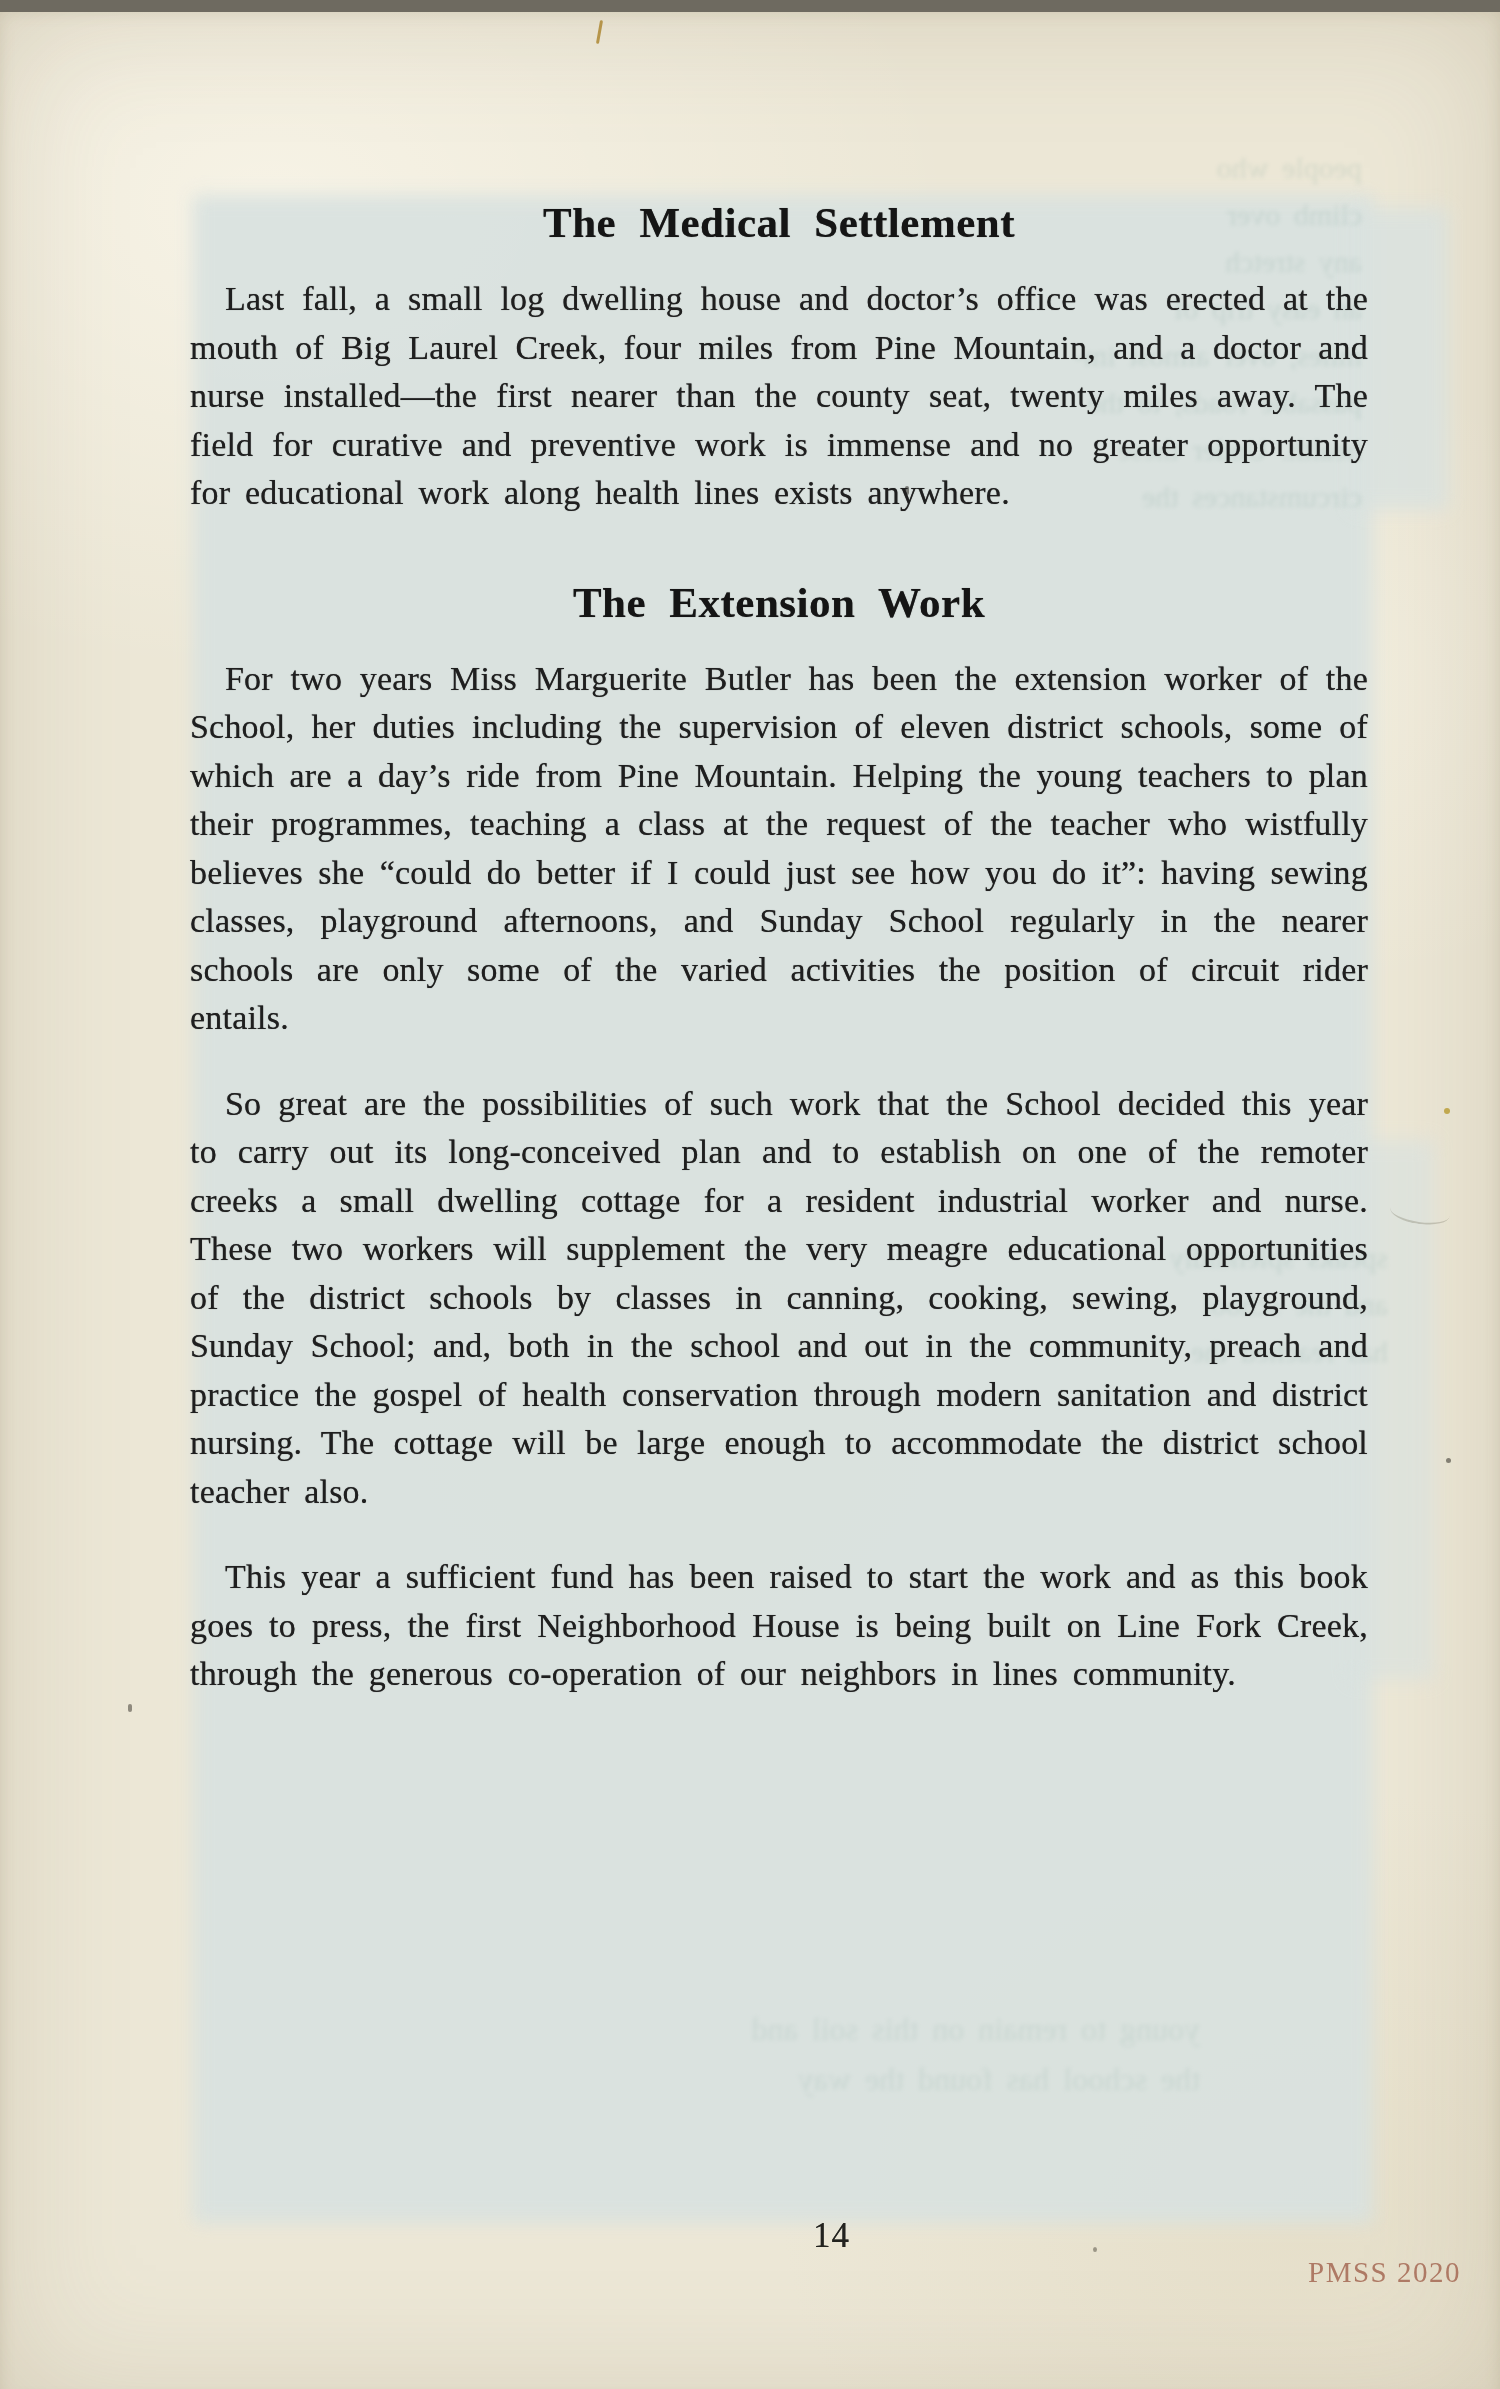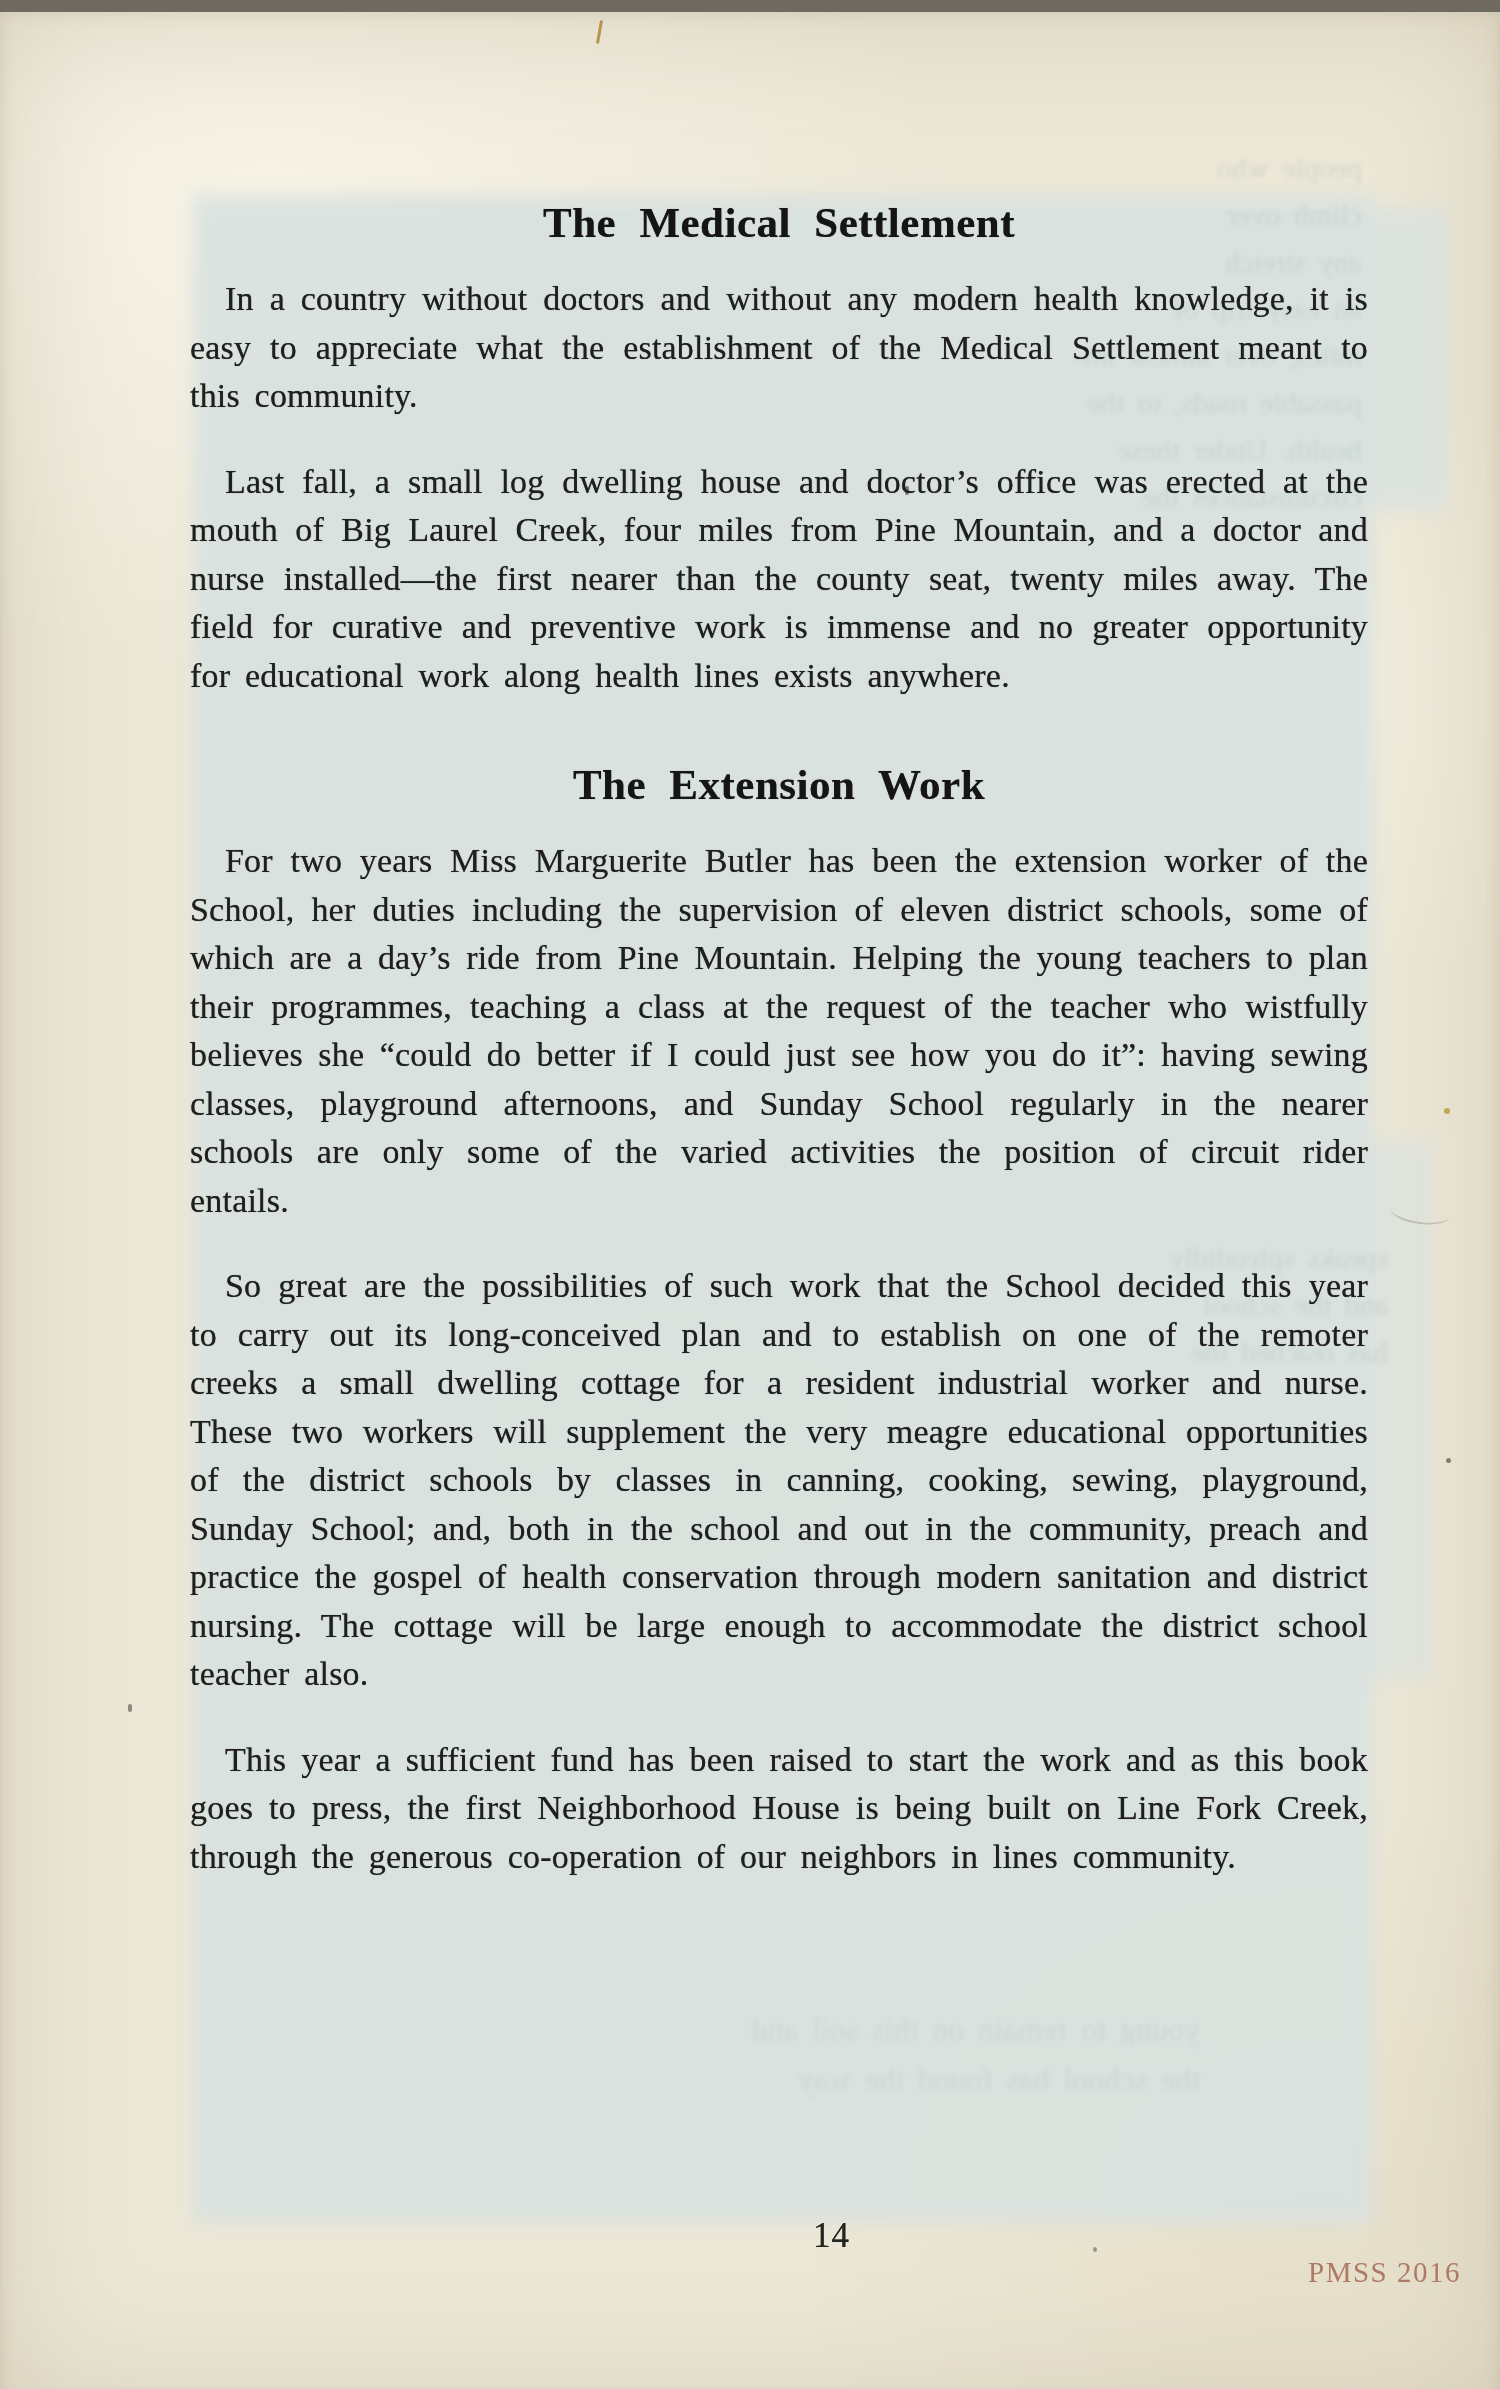--- a/index.html
+++ b/index.html
@@ -100,24 +100,23 @@
   <div class="fiber-mark"></div>
   <div class="speck speck-1"></div>
   <div class="speck speck-2"></div>
   <div class="speck speck-3"></div>
   <div class="speck speck-4"></div>
   <div class="speck speck-5"></div>
   <div class="hair"></div>
 
   <main class="text-block">
     <h1>The Medical Settlement</h1>
-    <p>In a country without doctors and without any modern health knowledge, it is easy to appreciate what the establishment of the Medical Settlement meant to this community.</p>
     <p>Last fall, a small log dwelling house and doctor’s office was erected at the mouth of Big Laurel Creek, four miles from Pine Mountain, and a doctor and nurse installed—the first nearer than the county seat, twenty miles away. The field for curative and preventive work is immense and no greater opportunity for educational work along health lines exists anywhere.</p>
     <h2>The Extension Work</h2>
     <p>For two years Miss Marguerite Butler has been the extension worker of the School, her duties including the supervision of eleven district schools, some of which are a day’s ride from Pine Mountain.  Helping the young teachers to plan their programmes, teaching a class at the request of the teacher who wistfully believes she “could do better if I could just see how you do it”:  having sewing classes, playground afternoons, and Sunday School regularly in the nearer schools are only some of the varied activities the position of circuit rider entails.</p>
     <p>So great are the possibilities of such work that the School decided this year to carry out its long-conceived plan and to establish on one of the remoter creeks a small dwelling cottage for a resident industrial worker and nurse.  These two workers will supplement the very meagre educational opportunities of the district schools by classes in canning, cooking, sewing, playground, Sunday School; and, both in the school and out in the community, preach and practice the gospel of health conservation through modern sanitation and district nursing.  The cottage will be large enough to accommodate the district school teacher also.</p>
     <p>This year a sufficient fund has been raised to start the work and as this book goes to press, the first Neighborhood House is being built on Line Fork Creek, through the generous co-operation of our neighbors in lines community.</p>
   </main>
 
   <div class="page-number">14</div>
-  <div class="watermark">PMSS 2016</div>
+  <div class="watermark">PMSS 2020</div>
 
 </div>
 
 </body></html>

